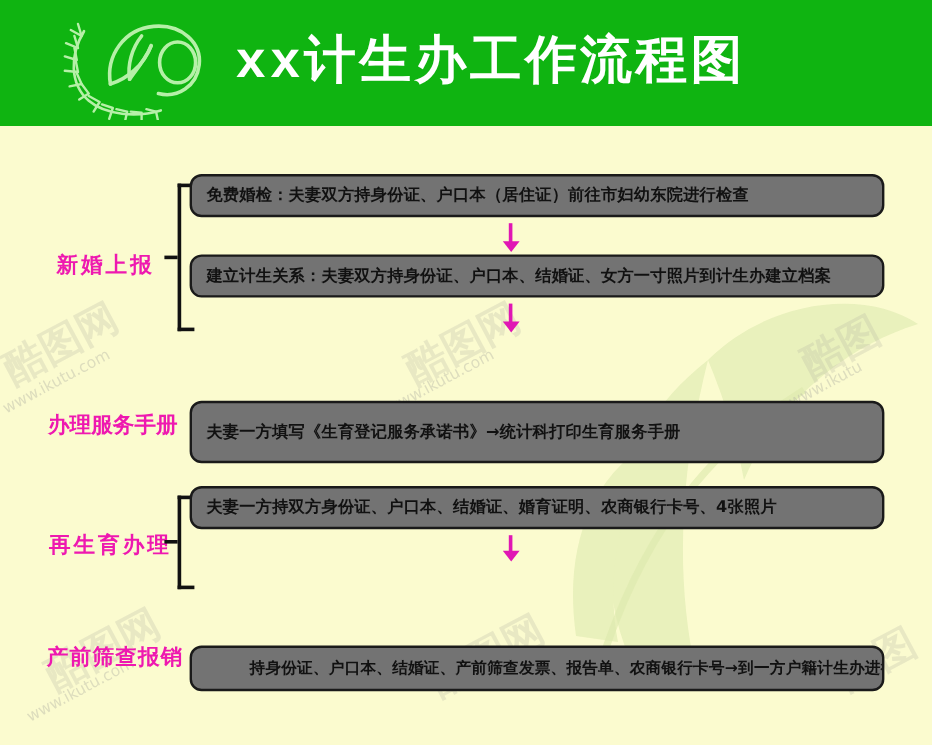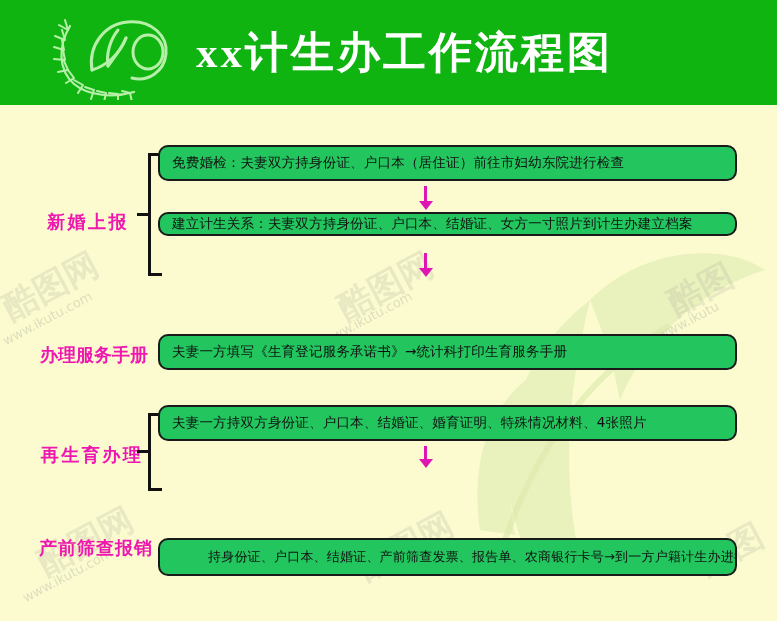--- a/index.html
+++ b/index.html
@@ -50,35 +50,35 @@
   }
   .title{
     position:absolute;
     left:196px;top:23px;
     color:#ffffff;
     font-size:43px;
     font-weight:bold;
     letter-spacing:3px;
     line-height:60px;
     white-space:nowrap;
-    font-family:Liberation Serif, serif;
+    font-family:Liberation Mono, monospace;
   }
 
   
   .box{
     position:absolute;
-    background:#22c55e;
+    background:#737373;
     border:2px solid #1a1a1a;
     border-radius:10px;
     box-sizing:border-box;
     display:flex;
     align-items:center;
     padding:0 12px;
     font-size:13.5px;
-    font-weight:normal;
+    font-weight:bold;
     color:#111111;
     letter-spacing:.2px;
     white-space:nowrap;
     overflow:hidden;
   }
 
   
   .glabel{
     position:absolute;
     color:#ee18b0;
@@ -196,42 +196,42 @@
     <div class="tick" style="top:60px;"></div>
   </div>
 
   <div class="box" style="left:158px;top:145px;width:579px;height:36px;">免费婚检：夫妻双方持身份证、户口本（居住证）前往市妇幼东院进行检查</div>
 
   <div class="arrow" style="left:419px;top:186px;height:24px;">
     <div class="shaft" style="height:16px;"></div>
     <div class="head" style="top:15px;"></div>
   </div>
 
-  <div class="box" style="left:158px;top:212px;width:579px;height:24px;">建立计生关系：夫妻双方持身份证、户口本、结婚证、女方一寸照片到计生办建立档案</div>
+  <div class="box" style="left:158px;top:212px;width:579px;height:36px;">建立计生关系：夫妻双方持身份证、户口本、结婚证、女方一寸照片到计生办建立档案</div>
 
   <div class="arrow" style="left:419px;top:253px;height:24px;">
     <div class="shaft" style="height:16px;"></div>
     <div class="head" style="top:15px;"></div>
   </div>
 
 
   <div class="glabel" style="left:33px;top:342px;width:122px;letter-spacing:0px;">办理服务手册</div>
 
-  <div class="box" style="left:158px;top:334px;width:579px;height:36px;">夫妻一方填写《生育登记服务承诺书》→统计科打印生育服务手册</div>
+  <div class="box" style="left:158px;top:334px;width:579px;height:52px;">夫妻一方填写《生育登记服务承诺书》→统计科打印生育服务手册</div>
 
   <div class="glabel" style="left:40px;top:442px;width:104px;">再生育办理</div>
 
   <div class="bracket" style="left:148px;top:413px;width:18px;height:78px;">
     <div class="spine"></div>
     <div class="arm" style="top:0;"></div>
     <div class="arm" style="top:75px;"></div>
     <div class="tick" style="top:37px;"></div>
   </div>
 
-  <div class="box" style="left:158px;top:405px;width:579px;height:36px;">夫妻一方持双方身份证、户口本、结婚证、婚育证明、特殊情况材料、4张照片</div>
+  <div class="box" style="left:158px;top:405px;width:579px;height:36px;">夫妻一方持双方身份证、户口本、结婚证、婚育证明、农商银行卡号、4张照片</div>
 
   <div class="arrow" style="left:419px;top:446px;height:22px;">
     <div class="shaft" style="height:14px;"></div>
     <div class="head" style="top:13px;"></div>
   </div>
 
 
   <div class="glabel two-line" style="left:34px;top:535px;width:124px;">产前筛查报销</div>
 
   <div class="box" style="left:158px;top:538px;width:579px;height:38px;font-size:13px;padding-left:48px;">持身份证、户口本、结婚证、产前筛查发票、报告单、农商银行卡号→到一方户籍计生办进行报销</div>

